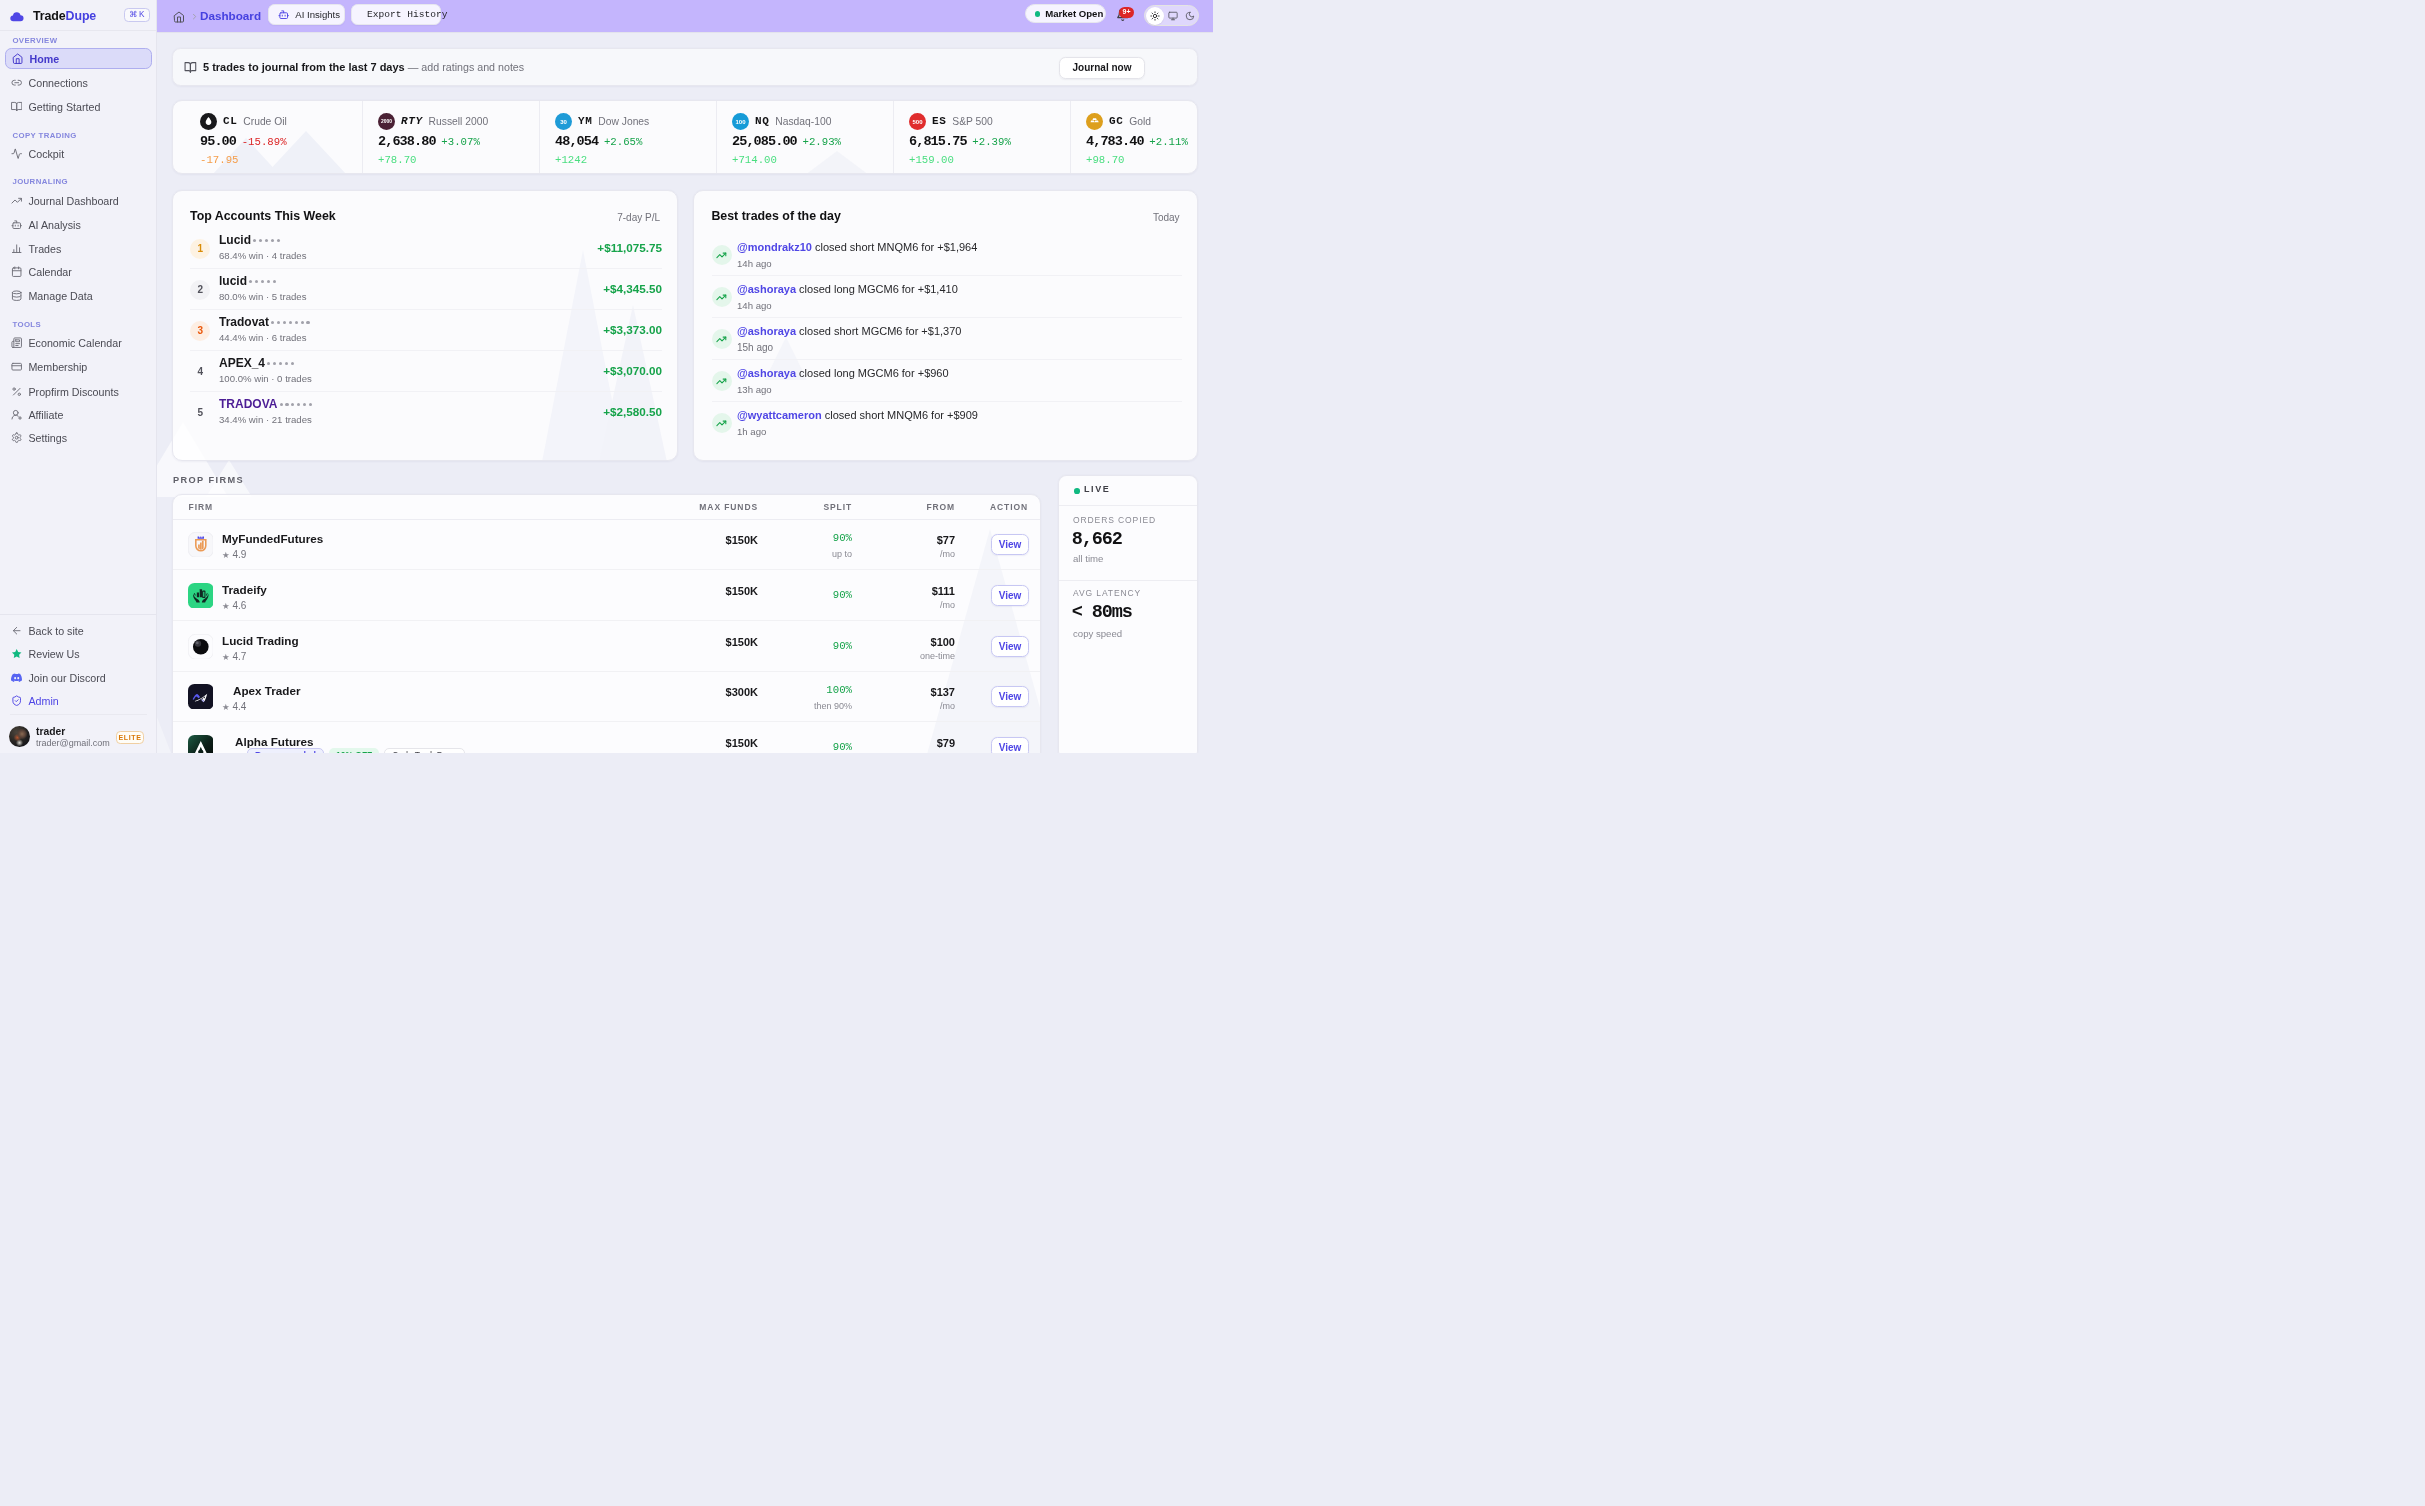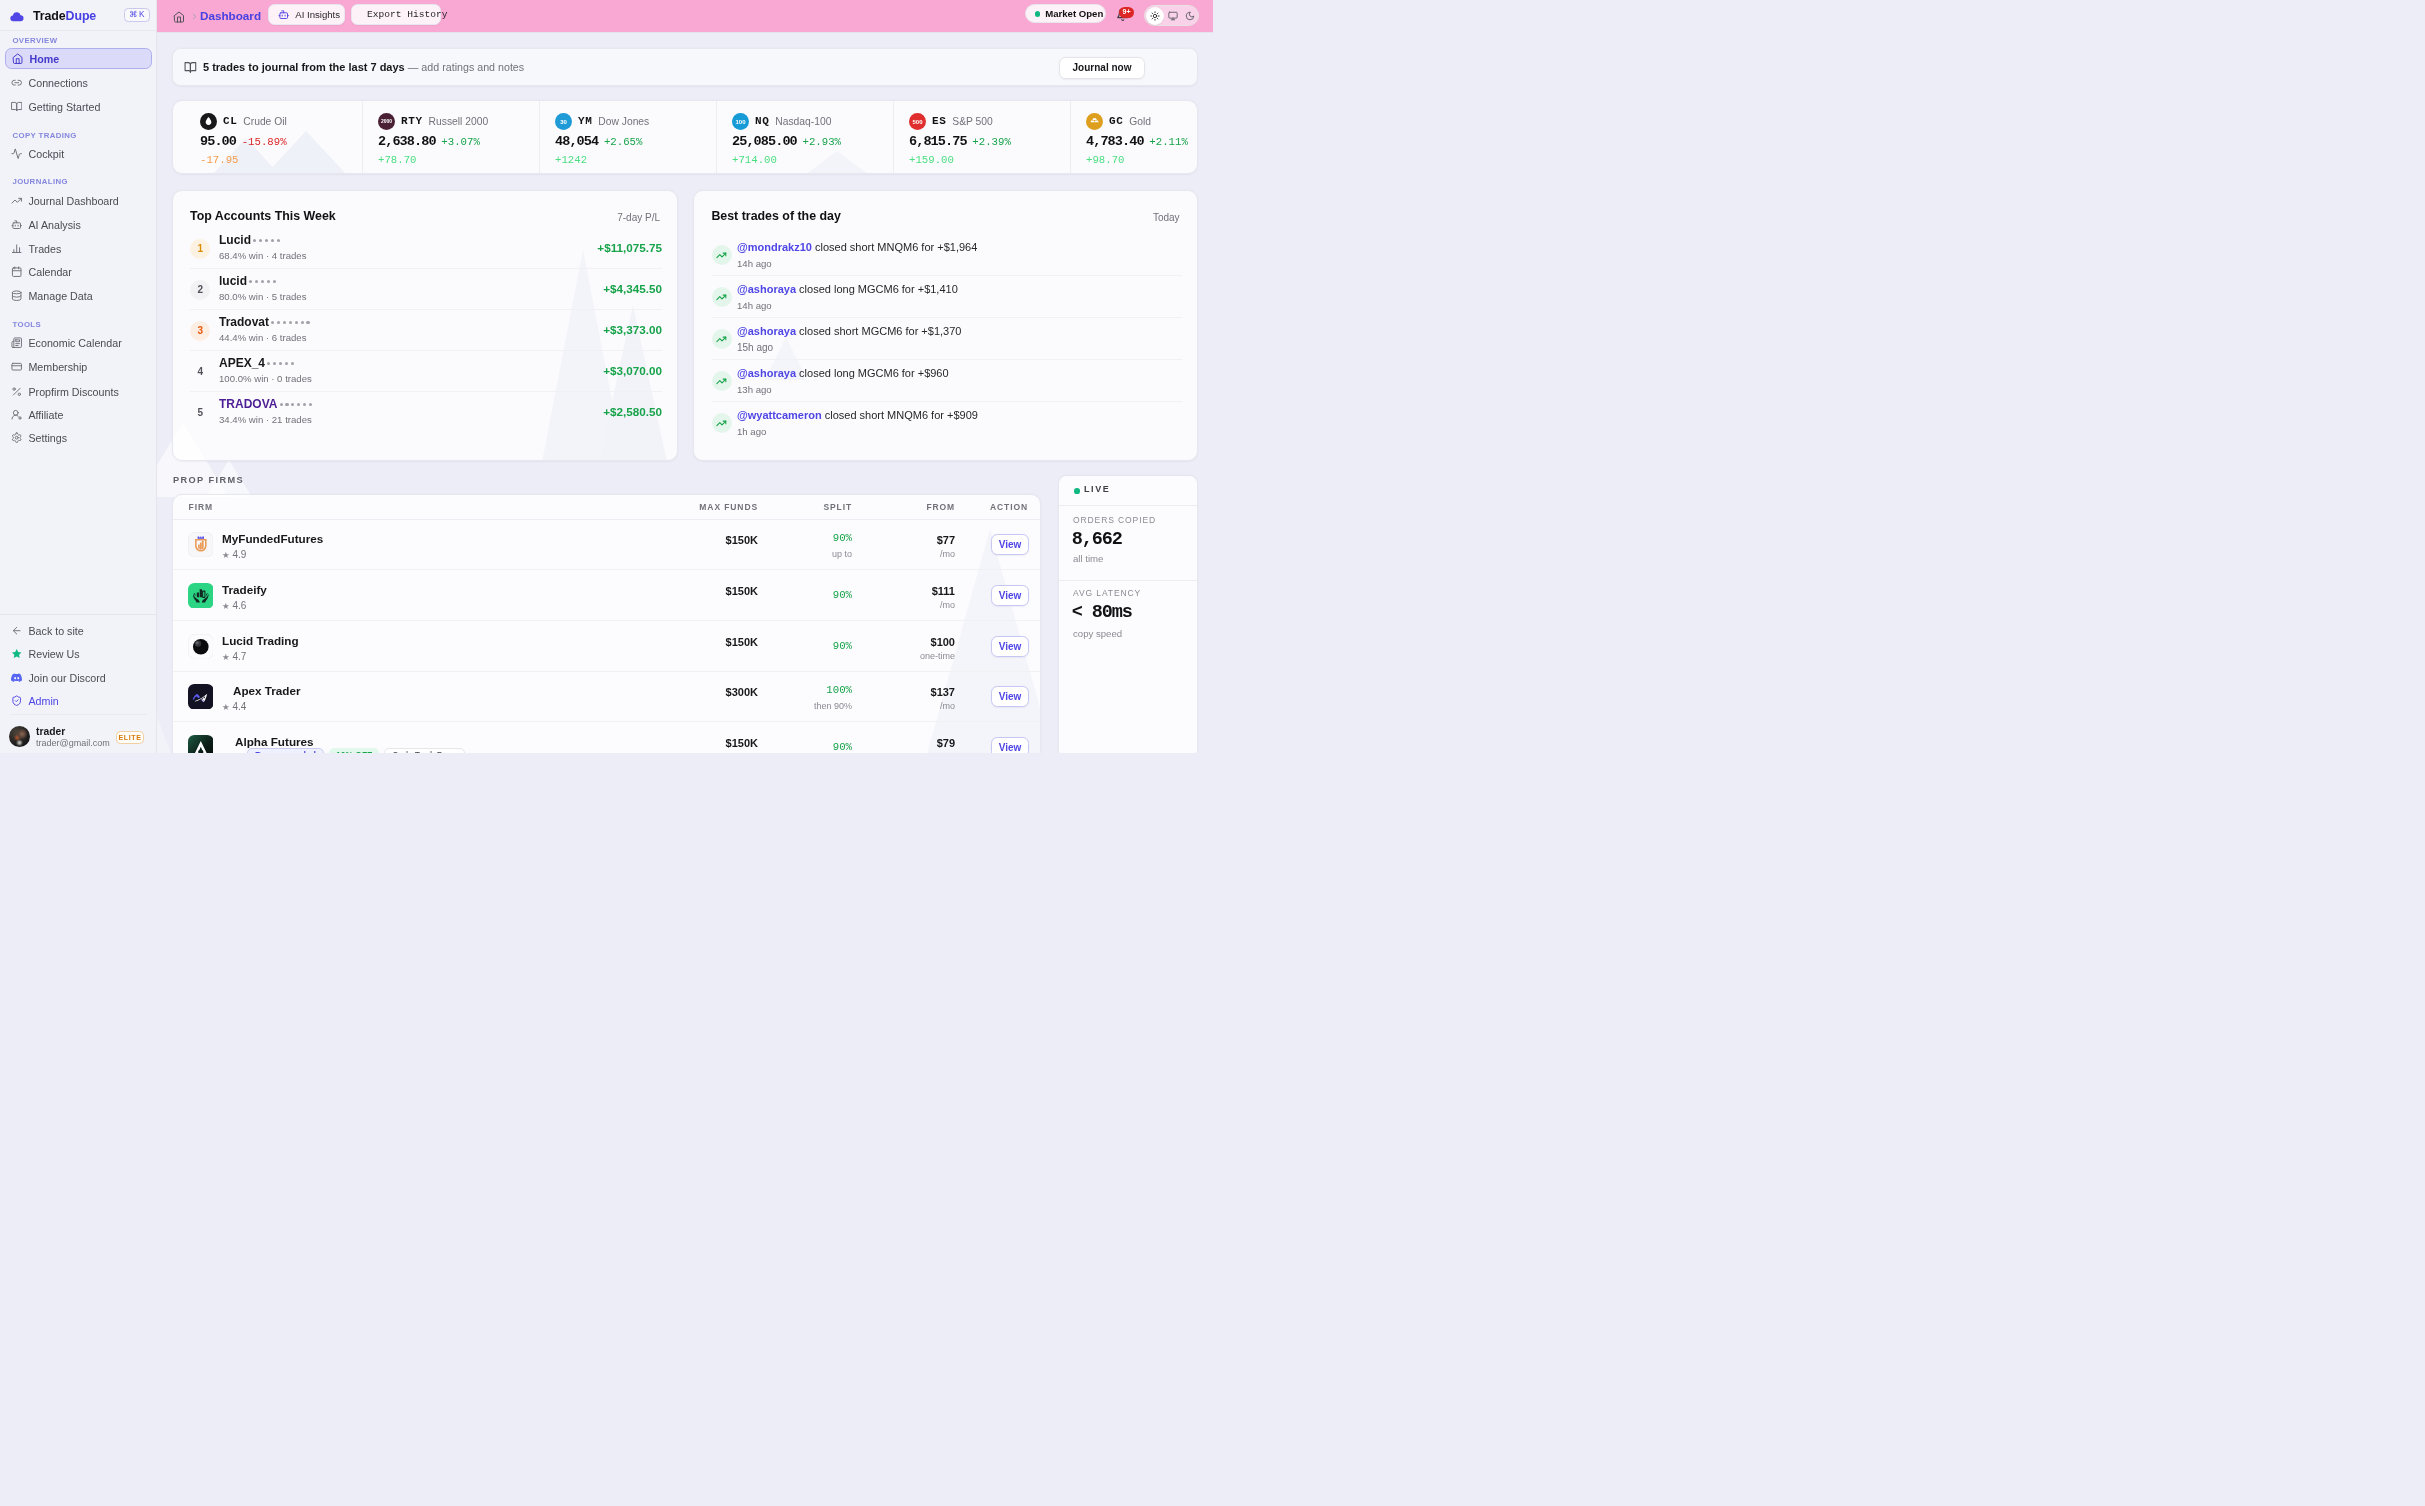--- a/index.html
+++ b/index.html
@@ -27,21 +27,21 @@
 .nav.active .ic,.nav.active .tx{color:#4338ca;}
 .nav.active .tx{font-weight:bold;}
 #sb-foot-line{position:absolute;left:0;top:614px;width:157px;border-top:0.7px solid #e5e5ee;}
 #sb-user-line{position:absolute;left:10px;top:714px;width:137px;border-top:0.7px solid #e9e9f0;}
 #avatar{position:absolute;left:9.2px;top:726px;width:21px;height:21px;border-radius:50%;background:radial-gradient(circle at 62% 38%,#8a6a52 0%,#5a4338 18%,rgba(0,0,0,0) 30%),radial-gradient(circle at 40% 55%,#b4552f 0%,rgba(180,85,47,0) 22%),radial-gradient(circle at 50% 80%,#d8d4cc 0%,rgba(216,212,204,0) 18%),radial-gradient(circle at 35% 30%,#4b443c 0%,#2a2724 45%,#131317 80%);}
 #uname{position:absolute;left:36px;top:726px;font-size:10.3px;font-weight:bold;color:#18181b;}
 #umail{position:absolute;left:36px;top:738px;font-size:9px;color:#71717a;}
 #elite{position:absolute;left:116px;top:731px;width:28px;height:12.8px;border:0.7px solid #f0cfa2;border-radius:4.3px;color:#d97706;font-size:7px;font-weight:bold;letter-spacing:0.6px;text-align:center;line-height:11.4px;background:#fffdf7;}
 
 
-#topbar{position:absolute;left:157px;top:0;width:1056px;height:33px;background:#f9a8d4;border-bottom:0.7px solid #e3e3ec;}
+#topbar{position:absolute;left:157px;top:0;width:1056px;height:33px;background:#c4b5fd;border-bottom:0.7px solid #e3e3ec;}
 .tb-btn{position:absolute;top:4.3px;height:20.6px;white-space:nowrap;border:0.7px solid #e7e7ee;border-radius:6.4px;background:rgba(255,255,255,.85);display:flex;align-items:center;font-size:10.3px;color:#26262b;box-shadow:0 0.7px 1.4px rgba(30,30,60,.04);}
 
 .card{position:absolute;background:rgba(255,255,255,.78);border:0.7px solid #e7e7ef;border-radius:10px;box-shadow:0 0.7px 2.1px rgba(40,40,90,.05);}
 .gray{color:#71717a;}
 </style></head>
 <body>
 <div id="bgdecor">
 <div class="tri" style="left:-43px;top:540px;border-left:78px solid transparent;border-right:78px solid transparent;border-bottom:214px solid rgba(255,255,255,.4);"></div>
 <div class="tri" style="left:43px;top:589px;border-left:64px solid transparent;border-right:64px solid transparent;border-bottom:164px solid rgba(255,255,255,.35);"></div>
 <div class="tri" style="left:138px;top:422px;border-left:45px solid transparent;border-right:45px solid transparent;border-bottom:75px solid rgba(255,255,255,.62);"></div>
@@ -300,21 +300,21 @@
 <div class="mono" style="position:absolute;left:15px;top:53px;font-size:10.7px;color:#f59e4b;">-17.95</div>
 </div>
 <div class="tcell">
 <div style="position:absolute;left:15px;top:11.7px;">
           <svg width="17" height="17" viewBox="0 0 24 24">
             <circle cx="12" cy="12" r="12" fill="#4a2134"></circle>
             <text x="12" y="12.5" fill="#fff" font-family="Liberation Sans" font-size="7" font-weight="bold" text-anchor="middle" dominant-baseline="central">2000</text>
           </svg>
         </div>
 <div style="position:absolute;left:38px;top:11.7px;height:17px;display:flex;align-items:center;">
-  <span class="mono" style="font-size:11px;font-weight:bold;letter-spacing:0.7px;color:#111113;">RTY</span>
+  <span class="mono" style="font-size:11px;font-weight:bold;letter-spacing:0.7px;color:#111113;font-style:italic;">RTY</span>
   <span style="font-size:10.3px;color:#71717a;margin-left:5.7px;">Russell 2000</span>
         </div>
 <div style="position:absolute;left:15px;top:33px;display:flex;align-items:baseline;">
   <span class="mono" style="font-size:13.5px;font-weight:bold;letter-spacing:-0.9px;color:#111113;">2,638.80</span>
   <span class="mono" style="font-size:10.7px;color:#16a34a;margin-left:5.7px;">+3.07%</span>
         </div>
 <div class="mono" style="position:absolute;left:15px;top:53px;font-size:10.7px;color:#4ade80;">+78.70</div>
 </div>
 <div class="tcell">
 <div style="position:absolute;left:15px;top:11.7px;">

